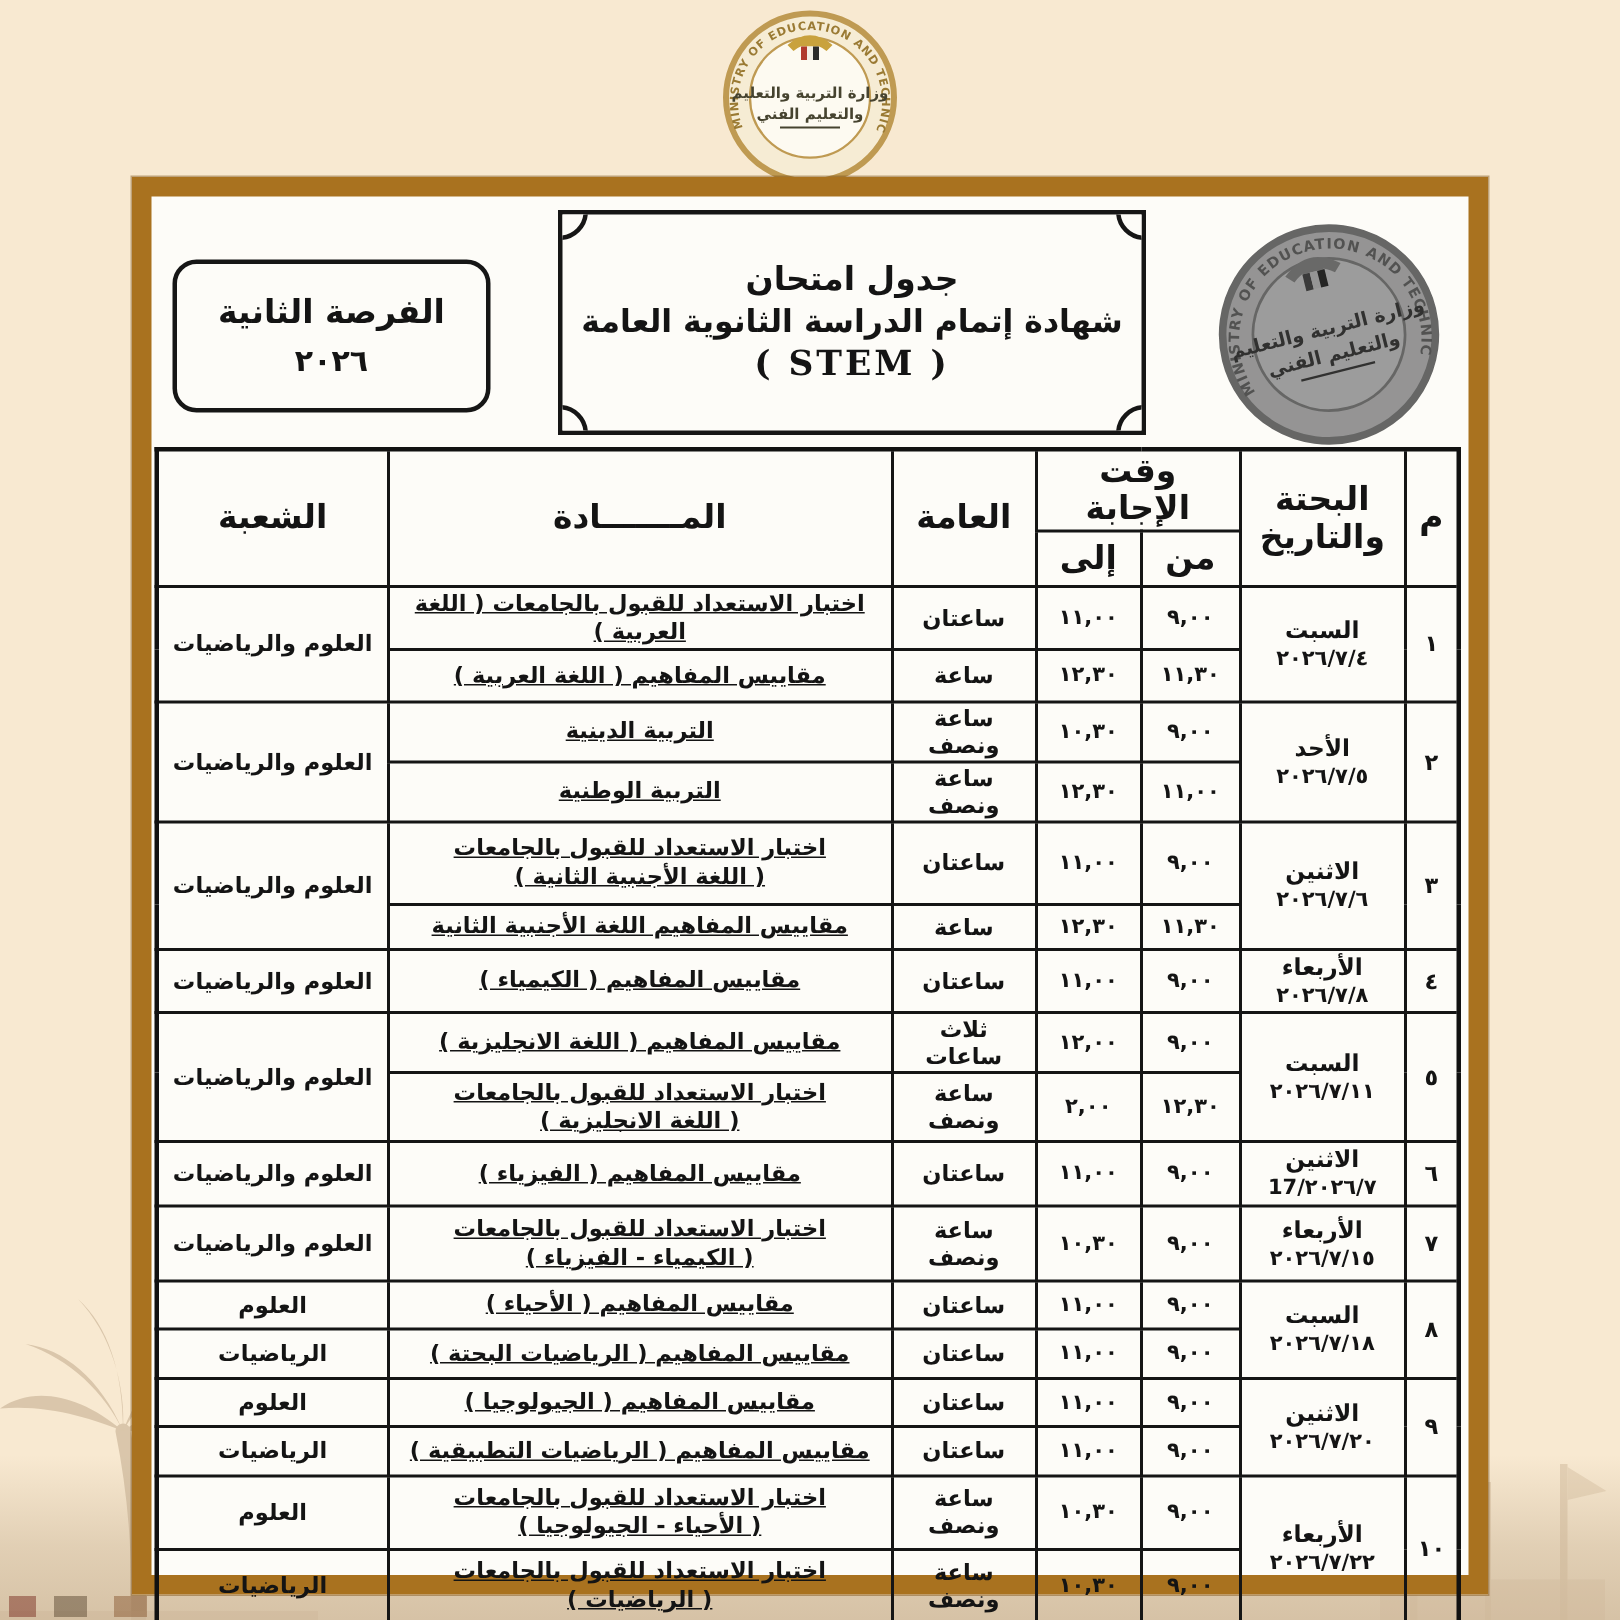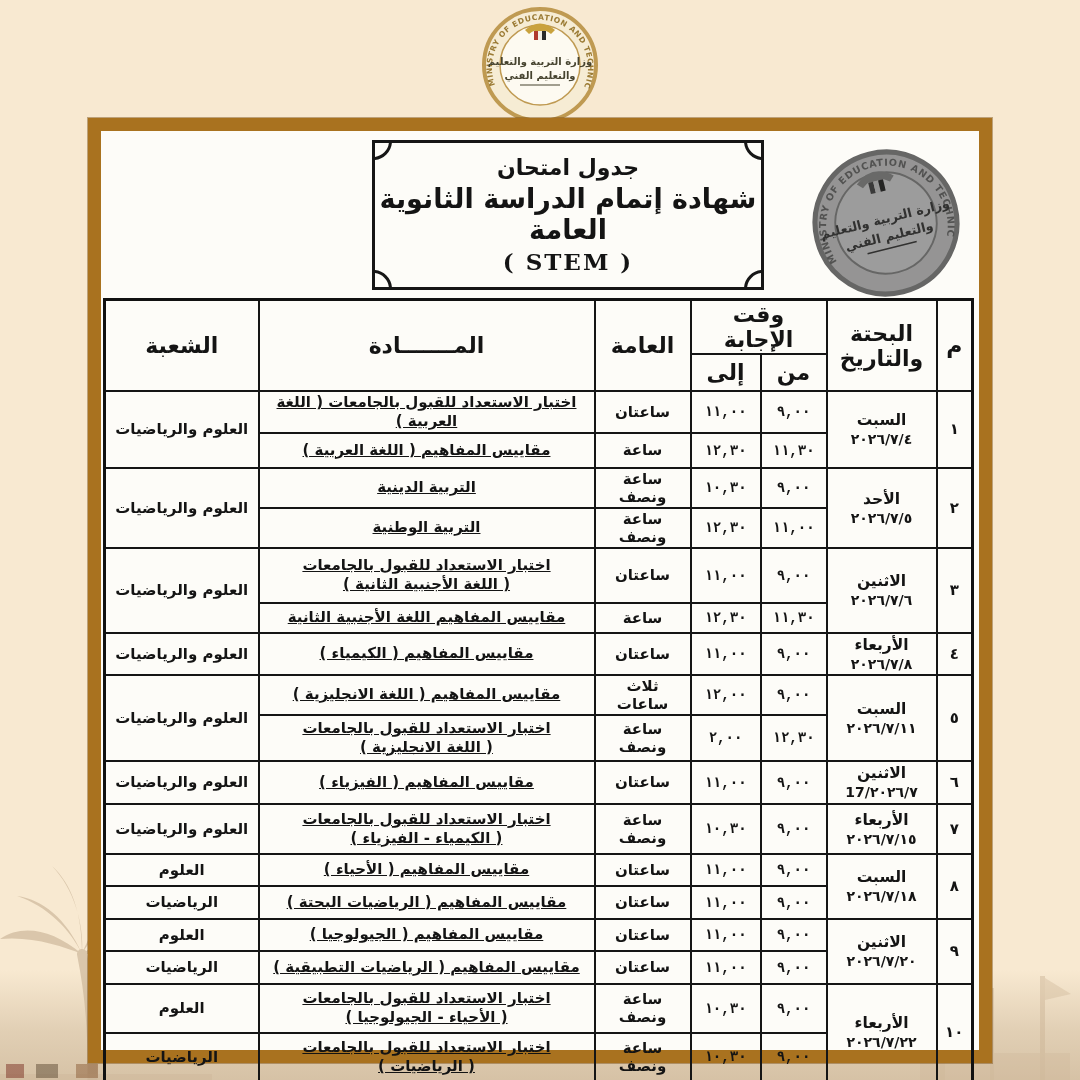--- a/index.html
+++ b/index.html
@@ -30,32 +30,32 @@
   .session-box .l1{font-size:22px;}
   .session-box .l2{font-size:20px;}
 
   .title-frame{position:absolute;left:271px;top:9px;width:392px;height:150px;box-sizing:border-box;
     border:3px solid #161616;background:#fdfcf8;overflow:hidden;
     display:flex;flex-direction:column;align-items:center;justify-content:center;gap:3px;text-align:center;}
   .tf-corner{position:absolute;width:38px;height:38px;box-sizing:border-box;border:3px solid #161616;border-radius:50%;background:#fdfcf8;}
   .tf-corner.tl{left:-21px;top:-21px;} .tf-corner.tr{right:-21px;top:-21px;}
   .tf-corner.bl{left:-21px;bottom:-21px;} .tf-corner.br{right:-21px;bottom:-21px;}
   .title-frame .t1{font-size:22px;z-index:2;}
-  .title-frame .t2{font-size:27px;z-index:2;}
+  .title-frame .t2{font-size:21px;z-index:2;}
   .title-frame .t3{font-size:20px;z-index:2;}
   .title-frame .t4{font-size:23px;font-family:"DejaVu Serif",serif;letter-spacing:2px;z-index:2;}
 
   
   .schedule{position:absolute;left:2px;top:167px;width:868px;border-collapse:collapse;table-layout:fixed;direction:rtl;}
   .schedule th,.schedule td{border:2px solid #151515;text-align:center;vertical-align:middle;padding:1px 3px;box-sizing:border-box;}
   .schedule{border:3px solid #111;}
   .schedule th{font-size:22px;margin-left:12px;}
   .schedule td{font-size:15px;}
   td.c-subject{white-space:pre-line;line-height:1.25;font-size:15px;text-decoration:underline;}
-  td.c-time{font-size:14px;font-family:Liberation Mono, monospace;}
+  td.c-time{font-size:14px;}
   td.c-dur{font-size:15px;text-align:center;}
   td.c-branch{font-size:15px;}
   .day-cell .day{font-size:15.5px;}
   .day-cell .date{font-size:14px;margin-top:2px;}
 </style>
 </head>
 <body>
 
 <div class="page">
 
@@ -110,20 +110,24 @@
   </svg>
   <div class="bg-smudge"></div>
 
   <svg class="seal seal-top" viewBox="0 0 120 120">
     <use href="#seal"></use>
   </svg>
 
   <div class="doc">
     <div class="doc-inner">
 
+      <div class="session-box">
+        <span class="l1">الفرصة الثانية</span>
+        <span class="l2">٢٠٢٦</span>
+      </div>
 
       <div class="title-frame">
         <span class="tf-corner tl"></span>
         <span class="tf-corner tr"></span>
         <span class="tf-corner bl"></span>
         <span class="tf-corner br"></span>
         <div class="t1">جدول امتحان</div>
         <div class="t2">شهادة إتمام الدراسة الثانوية العامة</div>
         <div class="t4">( STEM )</div>
       </div>

